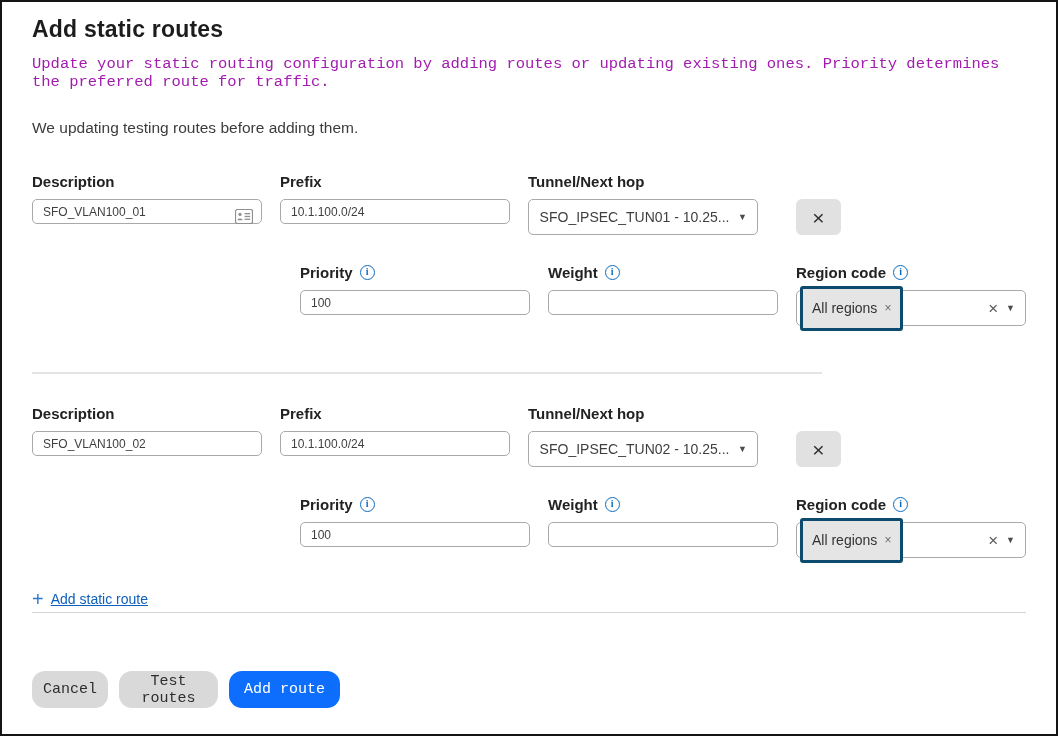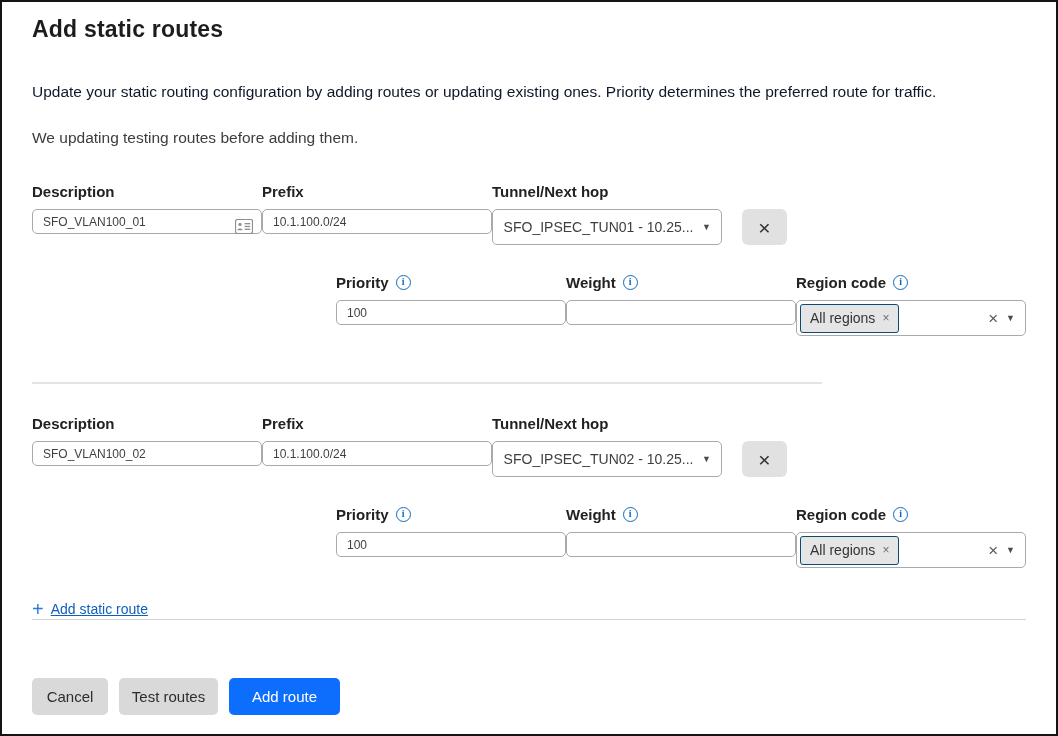--- a/index.html
+++ b/index.html
@@ -15,25 +15,25 @@
   .content {
     padding: 0 30px;
     display: flex; flex-direction: column;
     flex: 1 1 auto;
   }
   .page-title {
     margin-top: 14px;
     font-size: 23px; font-weight: 700; color: #1c1c1c;
     letter-spacing: 0.2px;
   }
-  .intro { margin-top: 40px; font-size: 15.5px; color: #0f172a; }
+  .intro { margin-top: 12px; font-size: 15.5px; color: #a21caf; font-family: Liberation Mono, monospace; }
   .intro2 { margin-top: 28px; font-size: 15.5px; color: #3d3d3d; }
 
   .route-block { margin-top: 34px; }
-  .field-row { display: flex; align-items: flex-start; }
+  .field-row { display: flex; gap: 18px; align-items: flex-start; }
   .field { width: 230px; }
   .field-label {
     display: flex; align-items: center; gap: 7px;
     font-size: 15px; font-weight: 700; color: #222;
     margin-bottom: 8px; height: 20px;
   }
   .info-icon {
     width: 15px; height: 15px; border-radius: 50%;
     border: 1px solid #0f6cbd; color: #0f6cbd;
     font-size: 10px; font-weight: 700; font-style: normal;
@@ -60,22 +60,22 @@
     padding: 0 10px; font-size: 14px; color: #3f3f3f;
   }
   .select .select-text {
     flex: 1 1 auto; white-space: nowrap; overflow: hidden; text-align: center;
   }
   .caret { font-size: 9px; color: #4a4a4a; margin-left: 8px; flex: 0 0 auto; }
 
   .region-select { padding: 0 10px 0 3px; }
   .chip {
     display: inline-flex; align-items: center; gap: 7px;
-    background: #e5e5e5; border: 1px solid #0c4a6e; border-radius: 3px;
-    height: 29px; padding: 0 9px; font-size: 14px; color: #333;
+    background: #e5e5e5; border: 3px solid #0c4a6e; border-radius: 3px;
+    height: 45px; padding: 0 9px; font-size: 14px; color: #333;
     cursor: default;
   }
   .chip-x { font-size: 12px; color: #6e6e6e; cursor: pointer; }
   .region-spacer { flex: 1 1 auto; }
   .clear-x { font-size: 17px; color: #5a5a5a; cursor: pointer; line-height: 1; }
 
   .remove-btn {
     width: 45px; height: 36px; margin-left: 20px;
     background: #e1e1e1; border: none; border-radius: 6px;
     font-size: 21px; color: #2f2f2f; line-height: 1;
@@ -97,23 +97,23 @@
     color: #0f5fbf; font-size: 14px; text-decoration: underline;
     cursor: pointer;
   }
 
   .footer { margin-top: auto; }
   .footer-divider { border: none; border-top: 1px solid #d4d4d4; width: 100%; }
   .footer-buttons {
     display: flex; gap: 11px; margin-top: 10px; padding-bottom: 26px;
   }
   .btn {
-    height: 37px; border-radius: 5px; border: none;
+    height: 37px; border-radius: 13px; border: none;
     font-size: 15px; cursor: pointer;
-    font-family: Liberation Sans, sans-serif;
+    font-family: Liberation Mono, monospace;
     display: inline-flex; align-items: center; justify-content: center; margin-top: 48px;
   }
   .btn-gray { background: #d9d9d9; color: #2e2e2e; }
   .btn-cancel { width: 76px; }
   .btn-test { width: 99px; }
   .btn-primary { background: #0d6efd; color: #ffffff; width: 111px; font-weight: 400; }
 </style>
 </head>
 <body>
 

